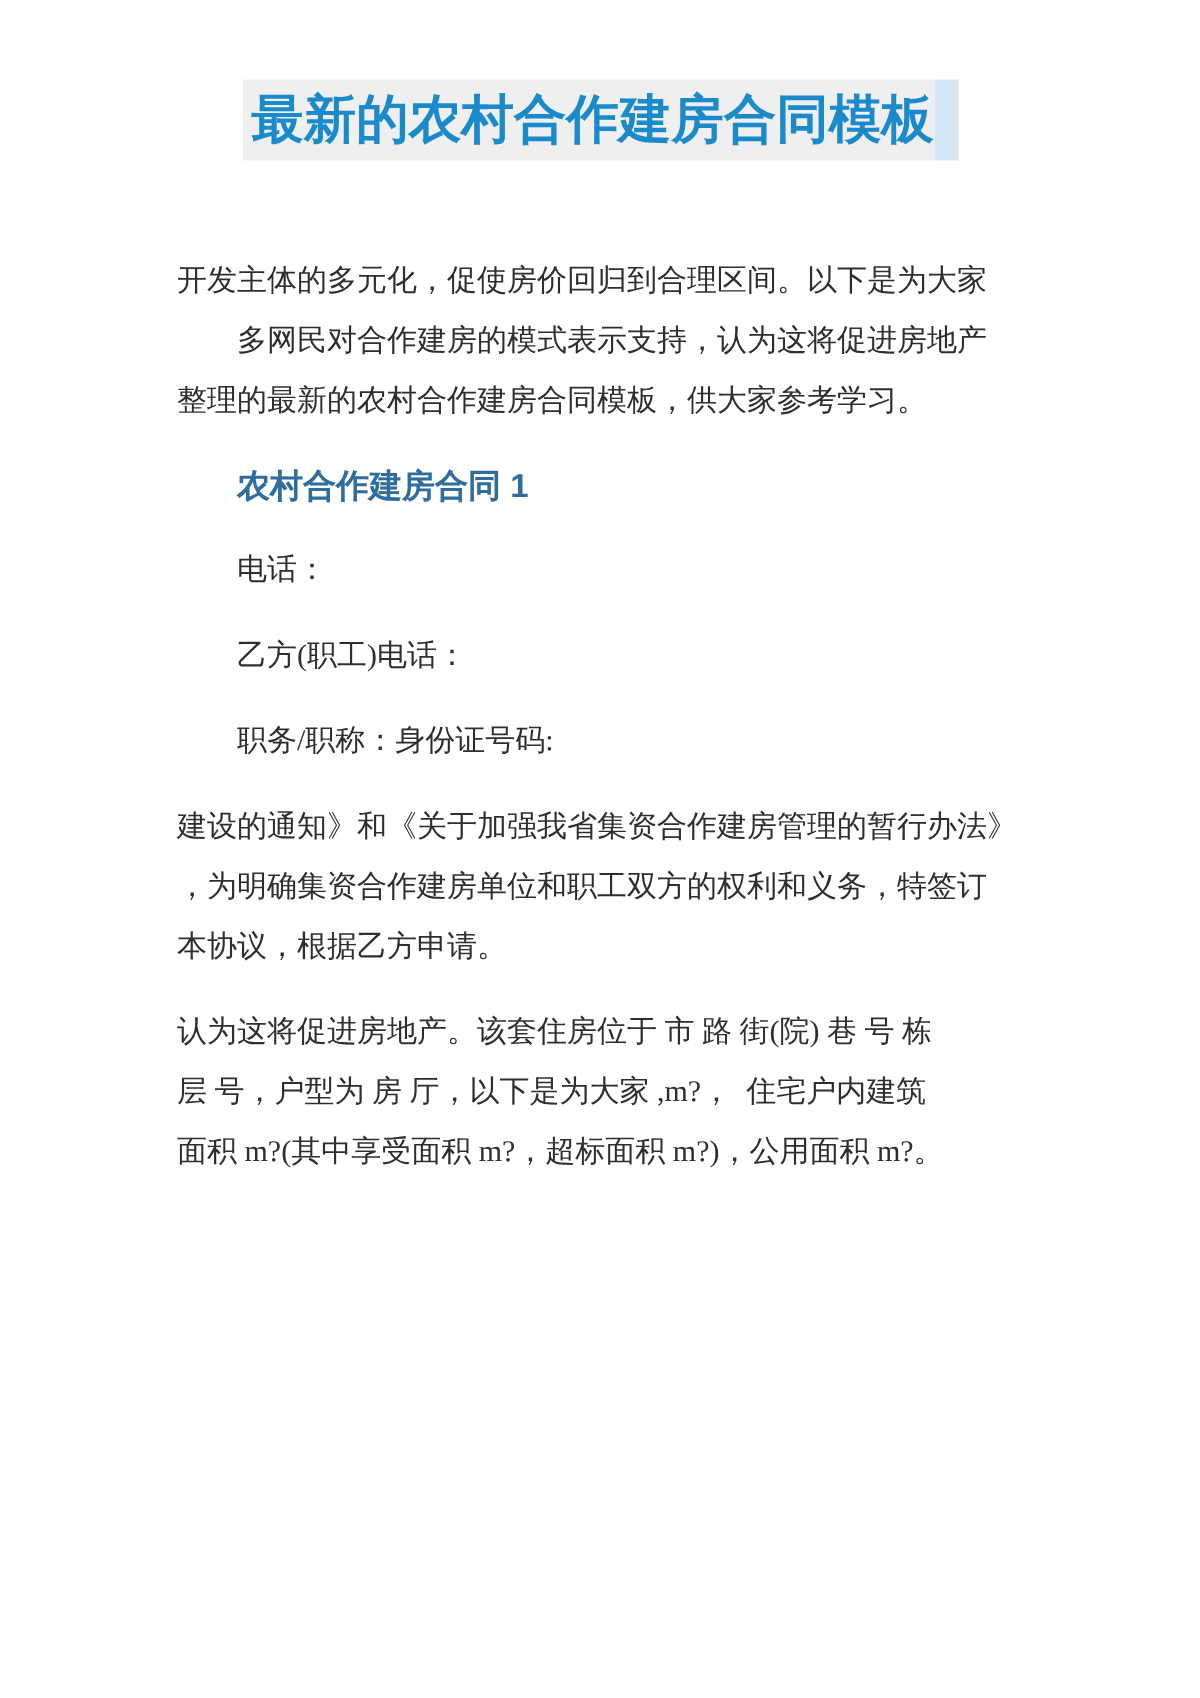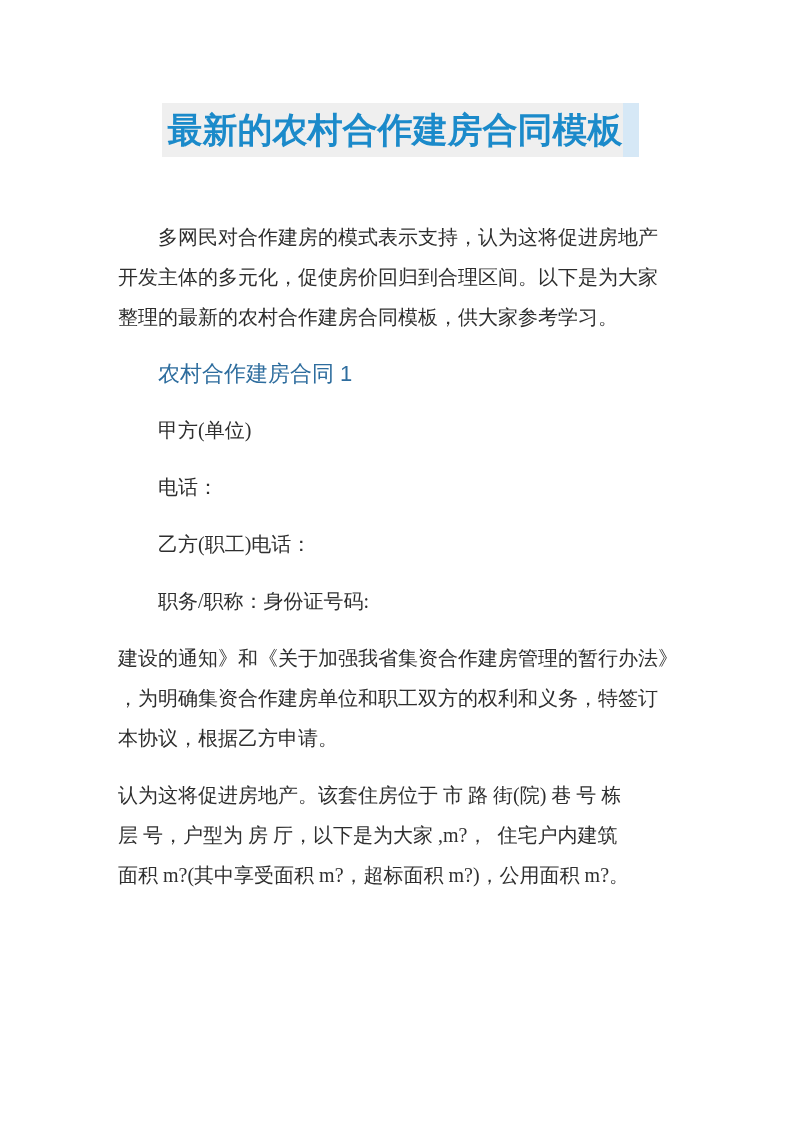--- a/index.html
+++ b/index.html
@@ -15,21 +15,21 @@
     width: 800px;
     height: 1132px;
     background: var(--page_bg);
     font-family: "Liberation Serif", "DejaVu Serif", serif;
     color: var(--body_text);
     overflow: hidden;
   }
   .page { width: 800px; height: 1132px; position: relative; }
 
   .title-row {
-    padding-top: 103px;
+    padding-top: 53px;
     text-align: center;
     line-height: 0;
     white-space: nowrap;
   }
   .title-text {
     display: inline-block;
     vertical-align: top;
     font-family: "Liberation Sans", "DejaVu Sans", sans-serif;
     font-weight: bold;
     font-size: 35px;
@@ -53,49 +53,46 @@
     line-height: 40px;
   }
   .para { margin: 0 0 17px 0; }
   .para.first { margin-top: 60px; }
   .para.article { margin-top: 8px; }
   .line { white-space: pre; }
   .indent { padding-left: 40px; }
 
   .section-heading {
     font-family: "Liberation Sans", "DejaVu Sans", sans-serif;
-    font-weight: normal;
+    font-weight: bold;
     font-size: 22px;
     line-height: 40px;
     color: var(--heading_blue);
     padding-left: 40px;
     margin: 0 0 16px 0;
     white-space: pre;
   }
 </style>
 </head>
 <body>
 
 <div class="page">
 
   <div class="title-row"><span class="title-text">最新的农村合作建房合同模板</span><span class="title-tail"></span></div>
 
   <div class="content">
 
     <div class="para first">
+      <div class="line">开发主体的多元化，促使房价回归到合理区间。以下是为大家</div>
       <div class="line indent">多网民对合作建房的模式表示支持，认为这将促进房地产</div>
-      <div class="line">开发主体的多元化，促使房价回归到合理区间。以下是为大家</div>
       <div class="line">整理的最新的农村合作建房合同模板，供大家参考学习。</div>
     </div>
 
     <div class="section-heading">农村合作建房合同 1</div>
 
-    <div class="para">
-      <div class="line indent">甲方(单位)</div>
-    </div>
 
     <div class="para">
       <div class="line indent">电话：</div>
     </div>
 
     <div class="para">
       <div class="line indent">乙方(职工)电话：</div>
     </div>
 
     <div class="para">

